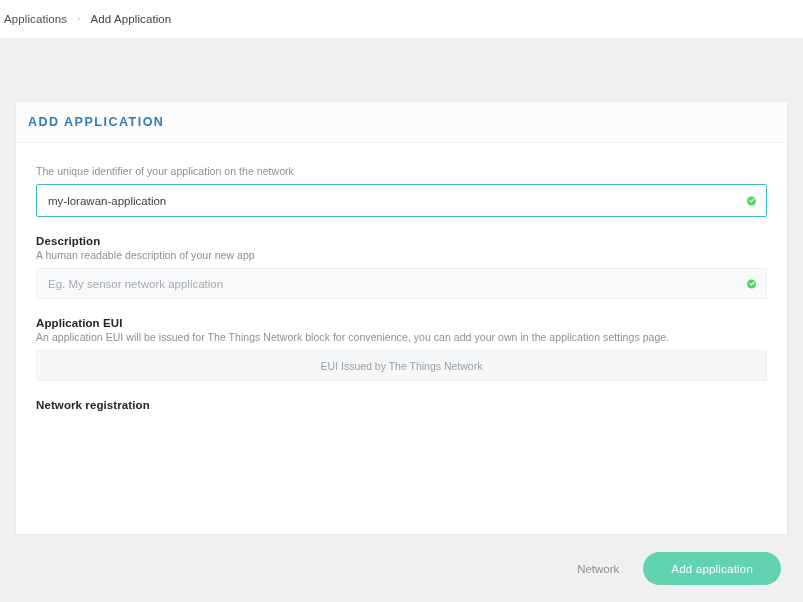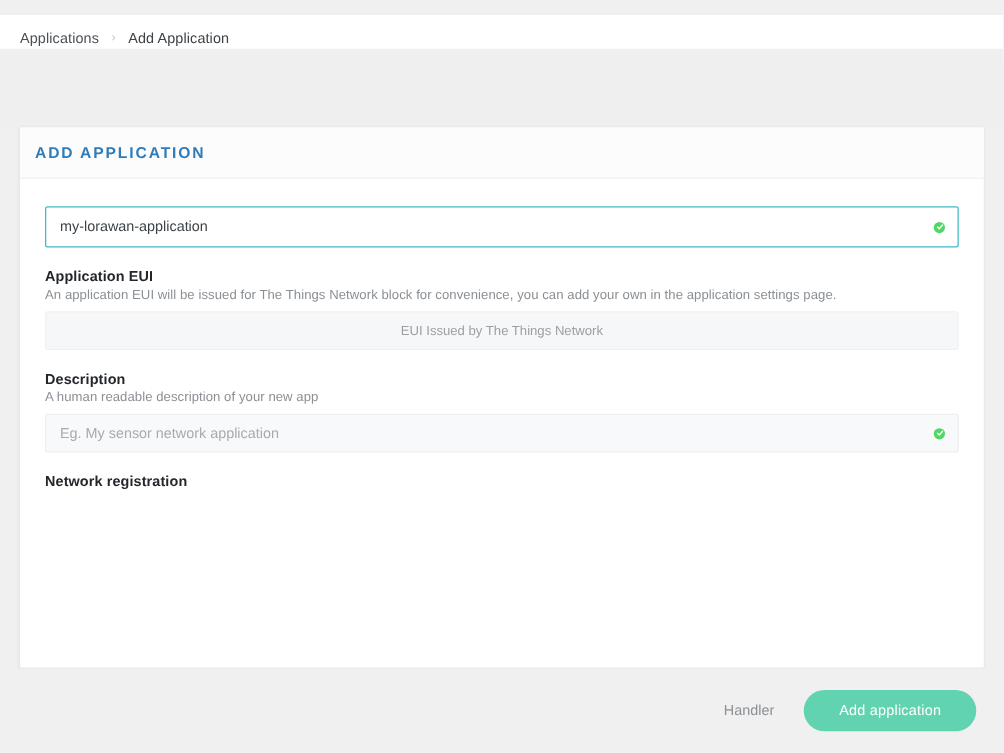--- a/index.html
+++ b/index.html
@@ -8,24 +8,24 @@
     width: 803px; height: 602px;
     background: #f0f0f0;
     font-family: "Liberation Sans", sans-serif;
     -webkit-font-smoothing: antialiased;
   }
 
   .page { position: relative; width: 803px; height: 602px; overflow: hidden; background: #f0f0f0; }
 
   
   .topbar {
-    position: absolute; top: 12px; left: 0; width: 803px; height: 39px;
+    position: absolute; top: 0; left: 0; width: 803px; height: 39px;
     background: #ffffff;
     display: flex; align-items: center;
-    padding-left: 16px;
+    padding-left: 4px;
     border-bottom: 1px solid #eceded;
     text-align: right;
   }
   .crumb {
     font-size: 11.5px; color: #4a4f54; letter-spacing: .1px;
   }
   .crumb.current { color: #3d4246; }
   .crumb-sep {
     margin: 0 10px; color: #c6cacd; font-size: 10px; line-height: 1;
   }
@@ -148,56 +148,57 @@
 
   <div class="card">
 
     <div class="card-head">
       <span class="card-title">ADD APPLICATION</span>
     </div>
 
     <div class="card-body">
 
       <div class="field">
+        <div class="field-help">The unique identifier of your application on the network</div>
         <div class="input-wrap">
           <div class="input focused">my-lorawan-application</div>
           <span class="ok-badge">
             <svg width="6" height="6" viewBox="0 0 10 10">
                 <path d="M1.6 5.2 L4 7.4 L8.4 2.6" fill="none" stroke="#ffffff" stroke-width="1.8" stroke-linecap="round" stroke-linejoin="round"></path>
               </svg>
           </span>
-        </div>
-      </div>
-
-      <div class="field">
-        <div class="field-label">Application EUI</div>
-        <div class="field-help">An application EUI will be issued for The Things Network block for convenience, you can add your own in the application settings page.</div>
-        <div class="input-wrap">
-          <div class="input disabled">EUI Issued by The Things Network</div>
         </div>
       </div>
 
       <div class="field">
         <div class="field-label">Description</div>
         <div class="field-help">A human readable description of your new app</div>
         <div class="input-wrap">
           <div class="input placeholder">Eg. My sensor network application</div>
           <span class="ok-badge">
             <svg width="6" height="6" viewBox="0 0 10 10">
                 <path d="M1.6 5.2 L4 7.4 L8.4 2.6" fill="none" stroke="#ffffff" stroke-width="1.8" stroke-linecap="round" stroke-linejoin="round"></path>
               </svg>
           </span>
         </div>
       </div>
 
       <div class="field">
+        <div class="field-label">Application EUI</div>
+        <div class="field-help">An application EUI will be issued for The Things Network block for convenience, you can add your own in the application settings page.</div>
+        <div class="input-wrap">
+          <div class="input disabled">EUI Issued by The Things Network</div>
+        </div>
+      </div>
+
+      <div class="field">
         <div class="field-label">Network registration</div>
       </div>
 
     </div>
   </div>
 
   <div class="footer">
-    <button class="btn-cancel">Handler</button>
+    <button class="btn-cancel">Network</button>
     <button class="btn-primary">Add application</button>
   </div>
 
 </div>
 
 </body></html>

